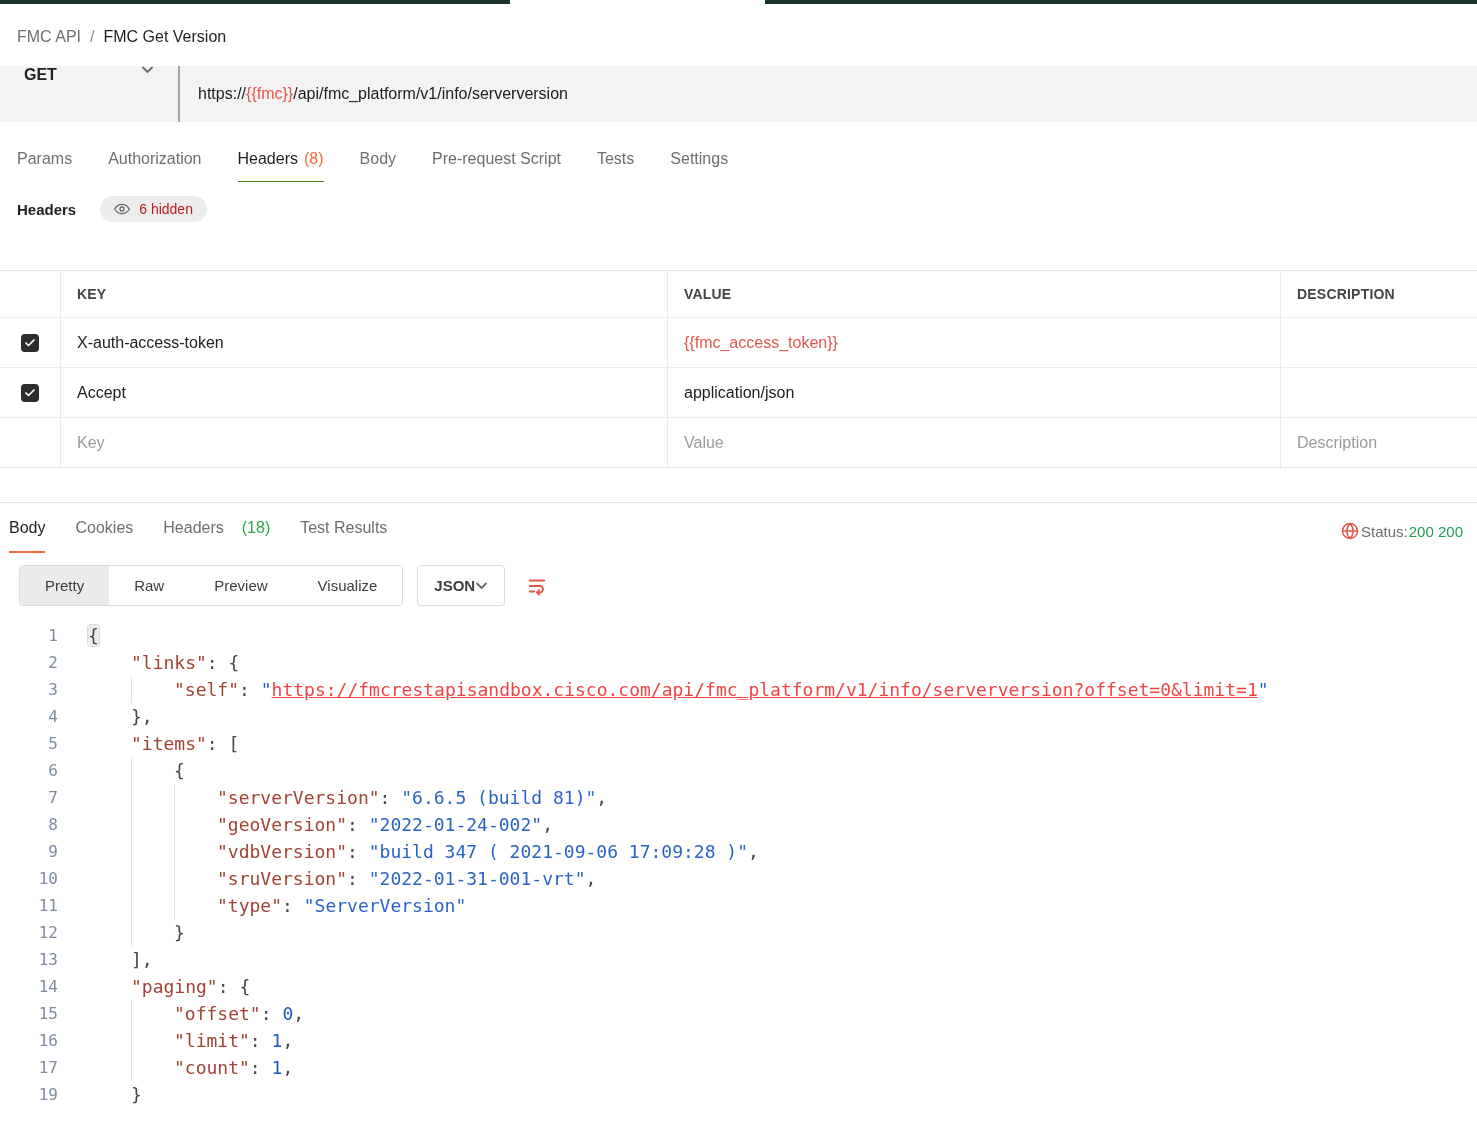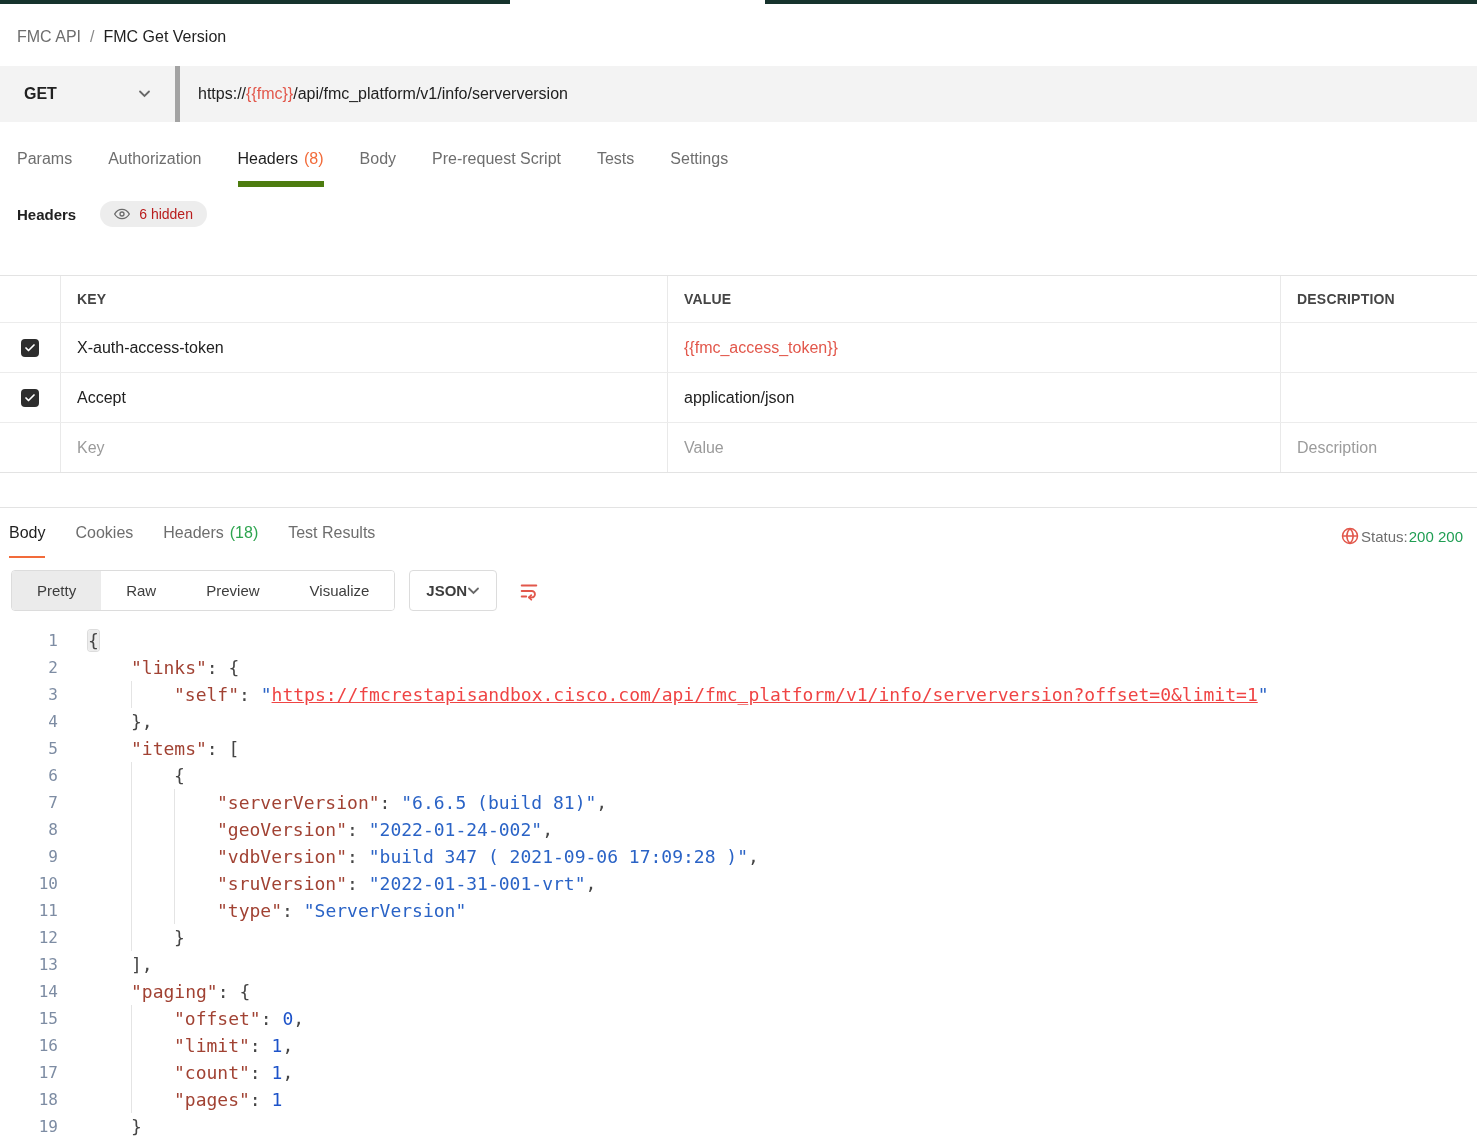--- a/index.html
+++ b/index.html
@@ -13,30 +13,30 @@
   .tabstrip .seg { position: absolute; top: 0; height: 4px; background: #16332d; }
   .tabstrip .seg1 { left: 0; width: 510px; }
   .tabstrip .seg2 { left: 765px; width: 712px; }
 
   .breadcrumb { padding: 24px 0 20px 17px; font-size: 16px; }
   .breadcrumb .parent { color: #6e6e6e; cursor: pointer; }
   .breadcrumb .sep { color: #8a8a8a; margin: 0 9px; }
   .breadcrumb .current { font-weight: 400; color: #1f1f1f; }
 
   .urlbar { height: 56px; background: #f3f3f3; display: flex; align-items: center; }
-  .method { width: 180px; height: 100%; display: flex; align-items: center; justify-content: space-between;
-            padding: 0 24px; border-right: 5px solid #a3a3a3; font-weight: 600; font-size: 16px; cursor: pointer; }
+  .method { width: 180px; height: 100%; display: flex; align-items: flex-start; justify-content: space-between;
+            padding: 0 24px; border-right: 2px solid #a3a3a3; font-weight: 600; font-size: 16px; cursor: pointer; }
   .url { padding-left: 18px; font-size: 16px; cursor: text; }
   .url .var { color: #e2574b; }
 
   .req-tabs { display: flex; gap: 36px; padding: 28px 0 0 17px; font-size: 16px; color: #6e6e6e; }
   .tab { padding-bottom: 13px; cursor: pointer; }
-  .tab.active { color: #1f1f1f; border-bottom: 6px solid #4d7c0f; }
+  .tab.active { color: #1f1f1f; border-bottom: 1px solid #4d7c0f; }
   .badge { margin-left: 6px; color: #f26b3a; }
-  .badge-green { margin-left: 6px; color: #2ea44f; text-align: center; }
+  .badge-green { margin-left: 18px; color: #2ea44f; text-align: center; }
 
   .headers-sub { display: flex; align-items: center; gap: 24px; padding: 14px 0 12px 17px; }
   .h-title { font-size: 15px; font-weight: 600; }
   .pill { display: flex; align-items: center; gap: 9px; background: #ededed; border-radius: 14px;
           padding: 5px 14px; color: #b91c1c; font-size: 14px; cursor: pointer; }
 
   .table { border-top: 1px solid #e3e3e3; border-bottom: 1px solid #e3e3e3; margin-top: 36px; }
   .trow { display: grid; grid-template-columns: 60px 607px 613px 1fr; align-items: stretch; }
   .trow > div { display: flex; align-items: center; }
   .thead { height: 46px; font-size: 14px; font-weight: 700; color: #454545; letter-spacing: .2px; }
@@ -50,21 +50,21 @@
 
   .resp-divider { margin-top: 34px; border-top: 1px solid #e3e3e3; }
   .resp-bar { display: flex; align-items: flex-end; padding: 16px 14px 0 9px; }
   .resp-tabs { display: flex; gap: 30px; font-size: 16px; color: #6e6e6e; }
   .resp-tabs .tab { padding-bottom: 14px; }
   .resp-tabs .tab.active { color: #1f1f1f; border-bottom: 2px solid #f26b3a; }
   .status { margin-left: auto; display: flex; align-items: center; gap: 1px; font-size: 15px; padding-bottom: 12px; }
   .status .lbl { color: #6e6e6e; }
   .status .val { color: #1f9e53; }
 
-  .view-bar { display: flex; align-items: center; gap: 14px; padding: 12px 0 0 11px; }
+  .view-bar { display: flex; align-items: center; gap: 14px; padding: 12px 0 0 19px; }
   .segmented { display: flex; border: 1px solid #dcdcdc; border-radius: 4px; overflow: hidden;
                font-size: 15px; color: #3d3d3d; }
   .seg-item { padding: 11px 25px; background: #fff; cursor: pointer; }
   .seg-item.active { background: #ebebeb; }
   .lang { display: flex; align-items: center; border: 1px solid #dcdcdc; border-radius: 4px;
           padding: 11px 16px; font-size: 15px; font-weight: 600; color: #3d3d3d; cursor: pointer; }
   .wrapbtn { padding: 6px; cursor: pointer; display: flex; align-items: center; }
 
   .code { padding-top: 16px; font-family: "DejaVu Sans Mono", monospace; font-size: 18px; }
   .code-line { display: flex; line-height: 27px; white-space: pre; }
@@ -220,17 +220,16 @@
       <div class="code-line"><span class="ln">8</span><span class="code-content"><span class="sp"></span><span class="sp guide"></span><span class="sp guide"></span><span class="t-k">"geoVersion"</span><span class="t-p">: </span><span class="t-s">"2022-01-24-002"</span><span class="t-p">,</span></span></div>
       <div class="code-line"><span class="ln">9</span><span class="code-content"><span class="sp"></span><span class="sp guide"></span><span class="sp guide"></span><span class="t-k">"vdbVersion"</span><span class="t-p">: </span><span class="t-s">"build 347 ( 2021-09-06 17:09:28 )"</span><span class="t-p">,</span></span></div>
       <div class="code-line"><span class="ln">10</span><span class="code-content"><span class="sp"></span><span class="sp guide"></span><span class="sp guide"></span><span class="t-k">"sruVersion"</span><span class="t-p">: </span><span class="t-s">"2022-01-31-001-vrt"</span><span class="t-p">,</span></span></div>
       <div class="code-line"><span class="ln">11</span><span class="code-content"><span class="sp"></span><span class="sp guide"></span><span class="sp guide"></span><span class="t-k">"type"</span><span class="t-p">: </span><span class="t-s">"ServerVersion"</span></span></div>
       <div class="code-line"><span class="ln">12</span><span class="code-content"><span class="sp"></span><span class="sp guide"></span><span class="t-p">}</span></span></div>
       <div class="code-line"><span class="ln">13</span><span class="code-content"><span class="sp"></span><span class="t-p">],</span></span></div>
       <div class="code-line"><span class="ln">14</span><span class="code-content"><span class="sp"></span><span class="t-k">"paging"</span><span class="t-p">: {</span></span></div>
       <div class="code-line"><span class="ln">15</span><span class="code-content"><span class="sp"></span><span class="sp guide"></span><span class="t-k">"offset"</span><span class="t-p">: </span><span class="t-n">0</span><span class="t-p">,</span></span></div>
       <div class="code-line"><span class="ln">16</span><span class="code-content"><span class="sp"></span><span class="sp guide"></span><span class="t-k">"limit"</span><span class="t-p">: </span><span class="t-n">1</span><span class="t-p">,</span></span></div>
       <div class="code-line"><span class="ln">17</span><span class="code-content"><span class="sp"></span><span class="sp guide"></span><span class="t-k">"count"</span><span class="t-p">: </span><span class="t-n">1</span><span class="t-p">,</span></span></div>
-      <div class="code-line"><span class="ln">18</span><span class="code-content"><span class="sp"></span><span class="sp guide"></span><span class="t-k">"pages"</span><span class="t-p">: </span><span class="t-n">1</span></span></div>
       <div class="code-line"><span class="ln">19</span><span class="code-content"><span class="sp"></span><span class="t-p">}</span></span></div>
     </div>
 
 </div>
 
 </body></html>

